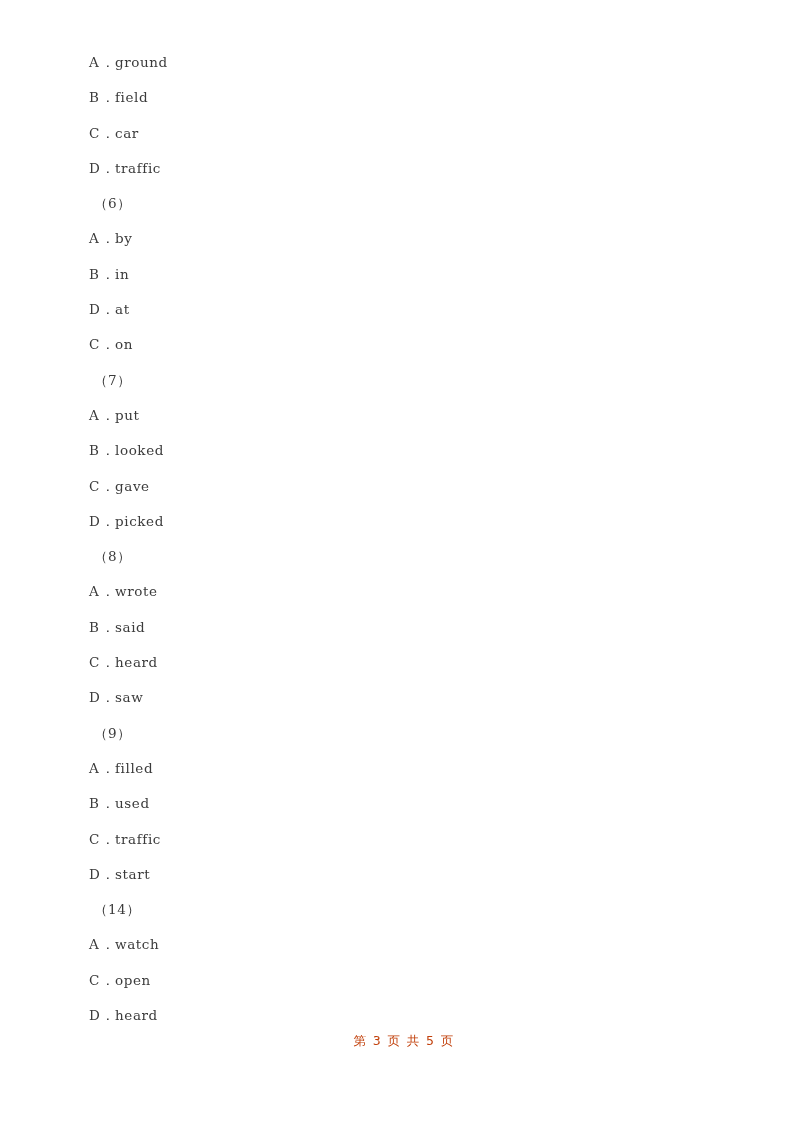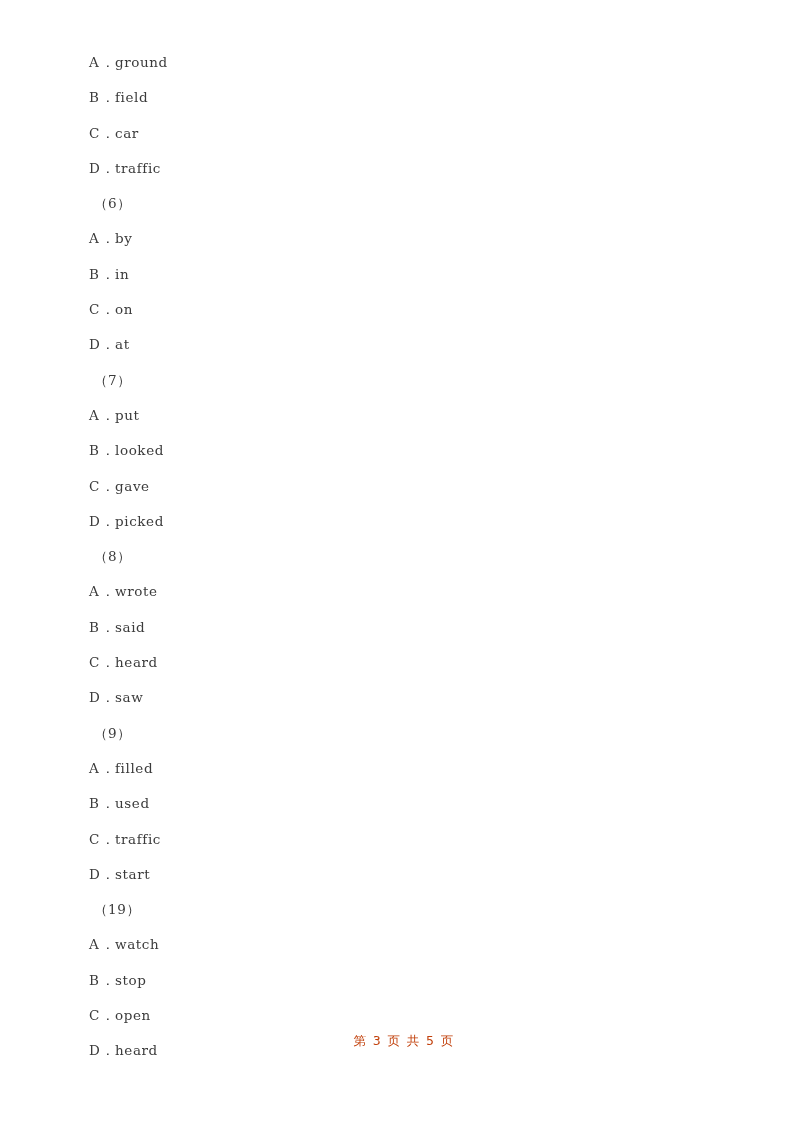--- a/index.html
+++ b/index.html
@@ -89,39 +89,38 @@
 <div class="page">
 
   <div class="content">
       <div class="option-line"><span class="option-letter">A</span><span class="option-dot">．</span><span class="option-text">ground</span></div>
       <div class="option-line"><span class="option-letter">B</span><span class="option-dot">．</span><span class="option-text">field</span></div>
       <div class="option-line"><span class="option-letter">C</span><span class="option-dot">．</span><span class="option-text">car</span></div>
       <div class="option-line"><span class="option-letter">D</span><span class="option-dot">．</span><span class="option-text">traffic</span></div>
       <div class="question-line">（6）</div>
       <div class="option-line"><span class="option-letter">A</span><span class="option-dot">．</span><span class="option-text">by</span></div>
       <div class="option-line"><span class="option-letter">B</span><span class="option-dot">．</span><span class="option-text">in</span></div>
+      <div class="option-line"><span class="option-letter">D</span><span class="option-dot">．</span><span class="option-text">at</span></div>
       <div class="option-line"><span class="option-letter">C</span><span class="option-dot">．</span><span class="option-text">on</span></div>
-      <div class="option-line"><span class="option-letter">D</span><span class="option-dot">．</span><span class="option-text">at</span></div>
       <div class="question-line">（7）</div>
       <div class="option-line"><span class="option-letter">A</span><span class="option-dot">．</span><span class="option-text">put</span></div>
       <div class="option-line"><span class="option-letter">B</span><span class="option-dot">．</span><span class="option-text">looked</span></div>
       <div class="option-line"><span class="option-letter">C</span><span class="option-dot">．</span><span class="option-text">gave</span></div>
       <div class="option-line"><span class="option-letter">D</span><span class="option-dot">．</span><span class="option-text">picked</span></div>
       <div class="question-line">（8）</div>
       <div class="option-line"><span class="option-letter">A</span><span class="option-dot">．</span><span class="option-text">wrote</span></div>
       <div class="option-line"><span class="option-letter">B</span><span class="option-dot">．</span><span class="option-text">said</span></div>
       <div class="option-line"><span class="option-letter">C</span><span class="option-dot">．</span><span class="option-text">heard</span></div>
       <div class="option-line"><span class="option-letter">D</span><span class="option-dot">．</span><span class="option-text">saw</span></div>
       <div class="question-line">（9）</div>
       <div class="option-line"><span class="option-letter">A</span><span class="option-dot">．</span><span class="option-text">filled</span></div>
       <div class="option-line"><span class="option-letter">B</span><span class="option-dot">．</span><span class="option-text">used</span></div>
       <div class="option-line"><span class="option-letter">C</span><span class="option-dot">．</span><span class="option-text">traffic</span></div>
       <div class="option-line"><span class="option-letter">D</span><span class="option-dot">．</span><span class="option-text">start</span></div>
-      <div class="question-line">（19）</div>
+      <div class="question-line">（14）</div>
       <div class="option-line"><span class="option-letter">A</span><span class="option-dot">．</span><span class="option-text">watch</span></div>
-      <div class="option-line"><span class="option-letter">B</span><span class="option-dot">．</span><span class="option-text">stop</span></div>
       <div class="option-line"><span class="option-letter">C</span><span class="option-dot">．</span><span class="option-text">open</span></div>
       <div class="option-line"><span class="option-letter">D</span><span class="option-dot">．</span><span class="option-text">heard</span></div>
     </div>
 
   <div class="footer">第 3 页 共 5 页</div>
 
 </div>
 
 </body></html>

